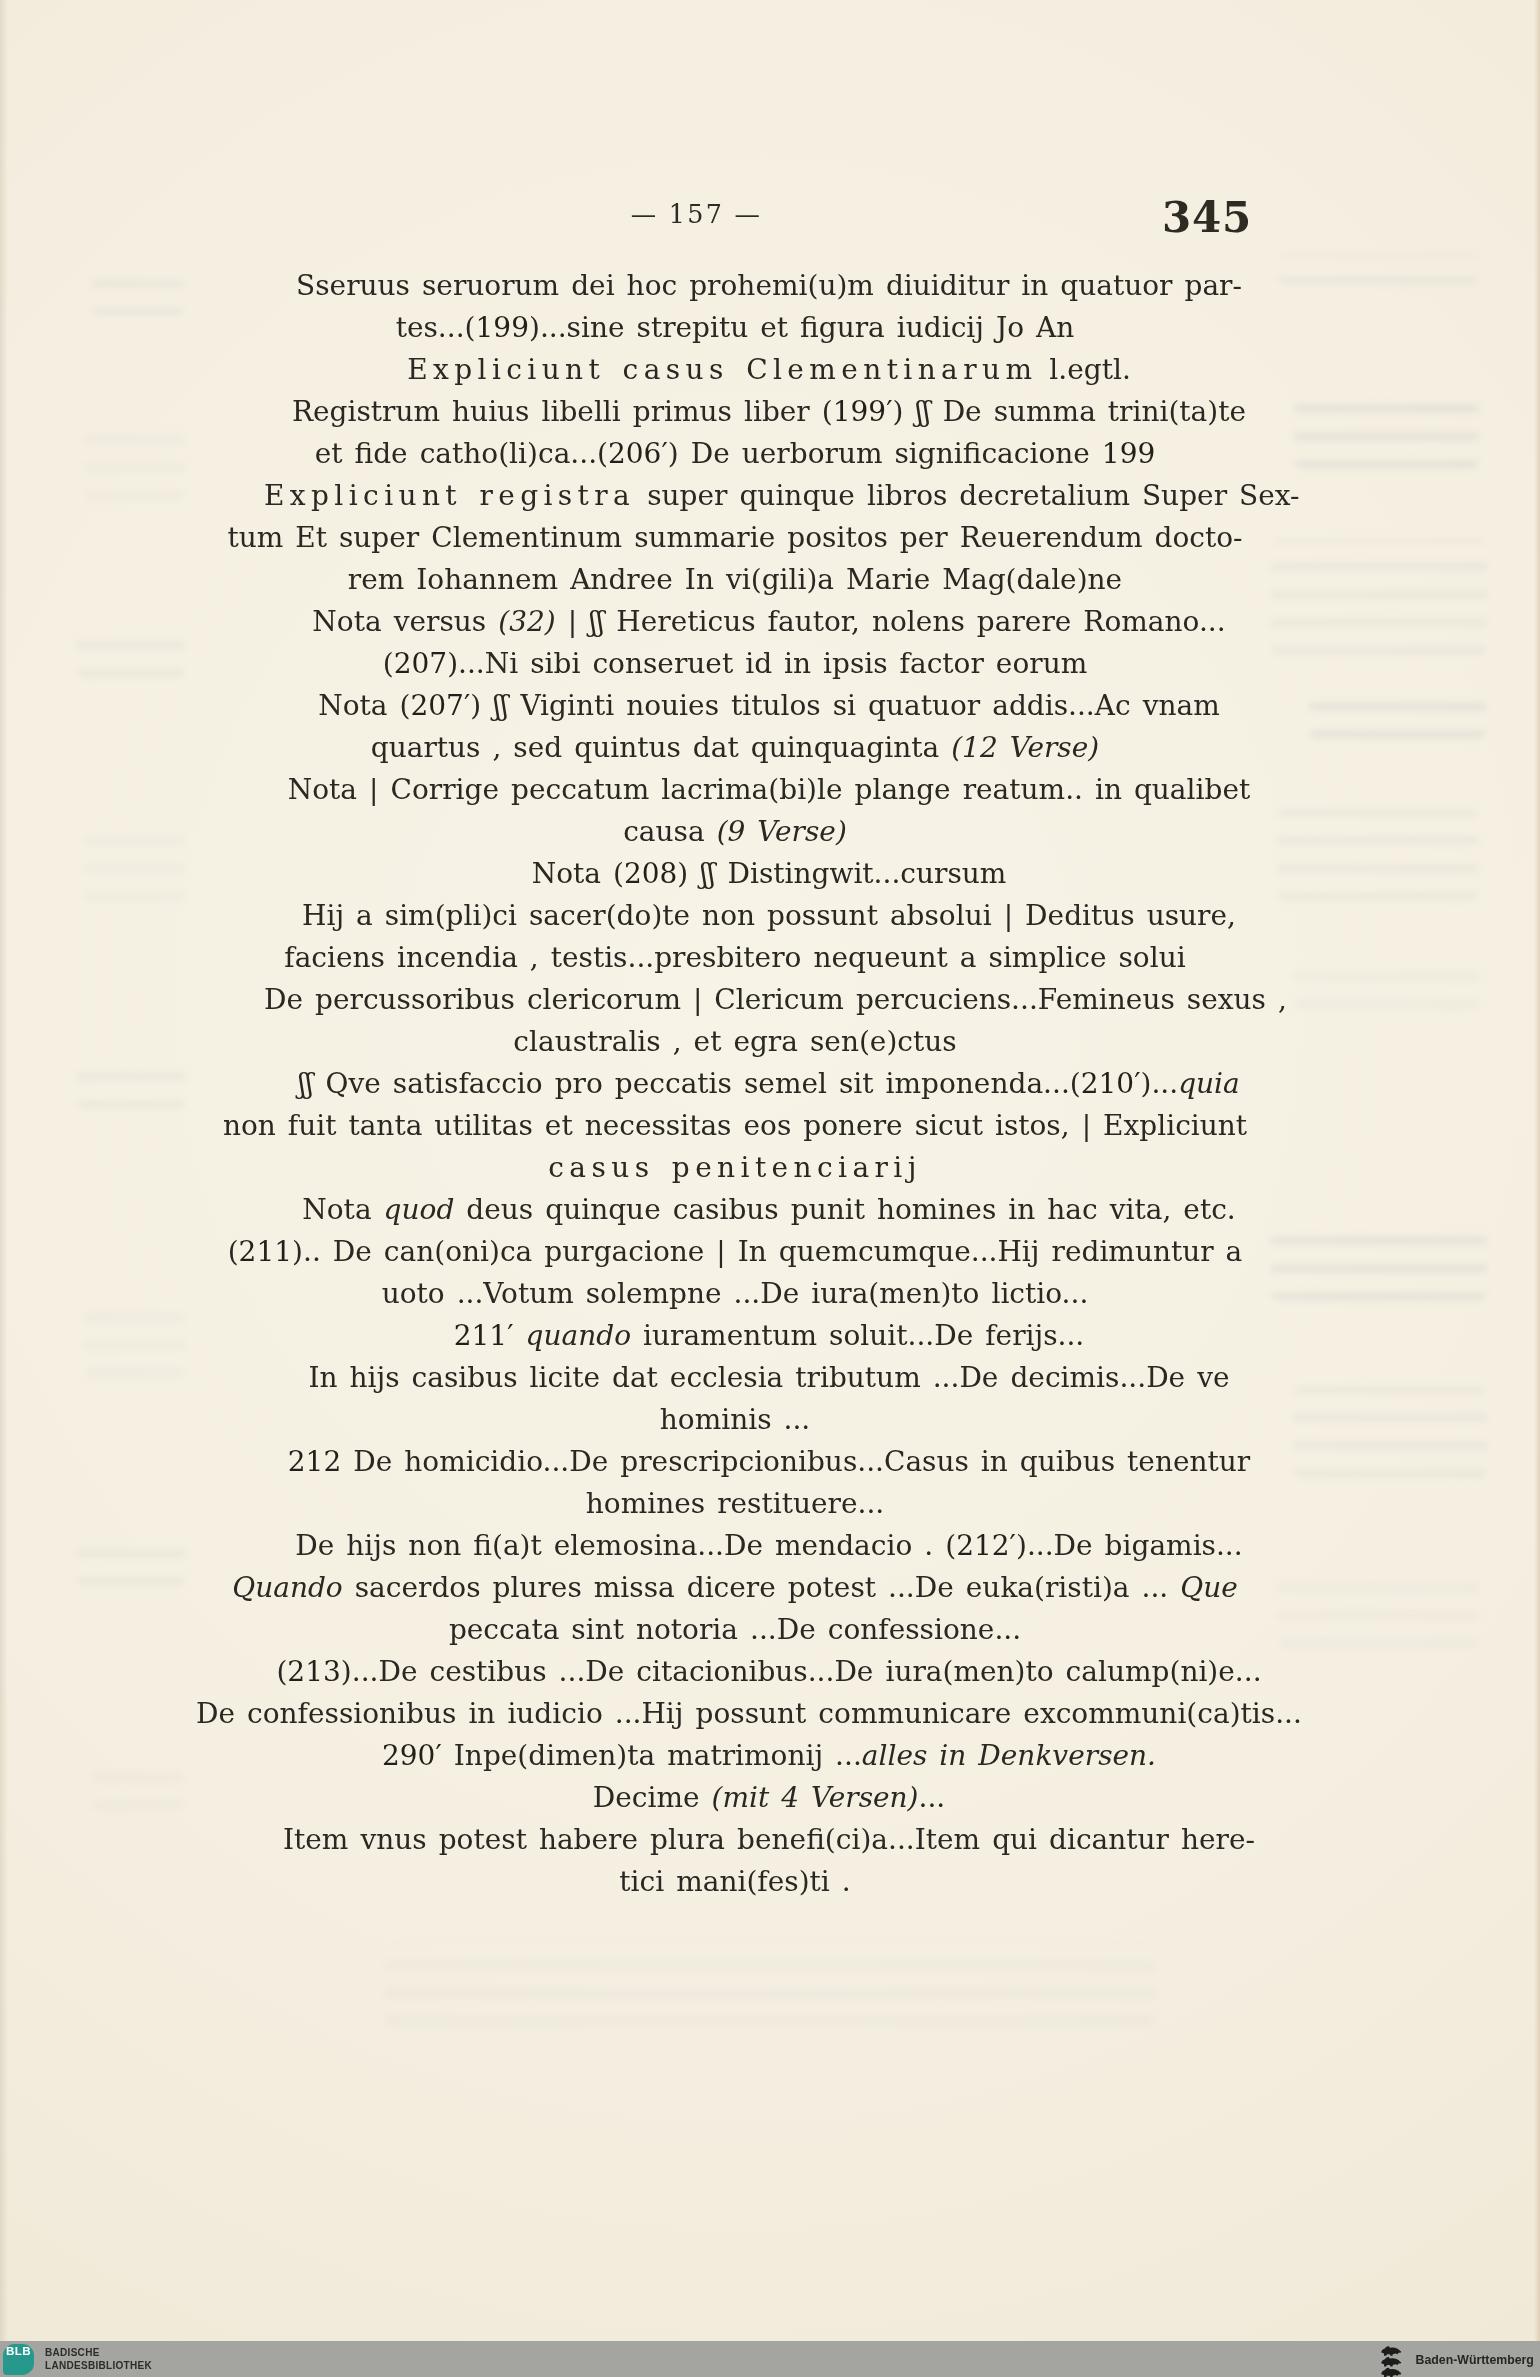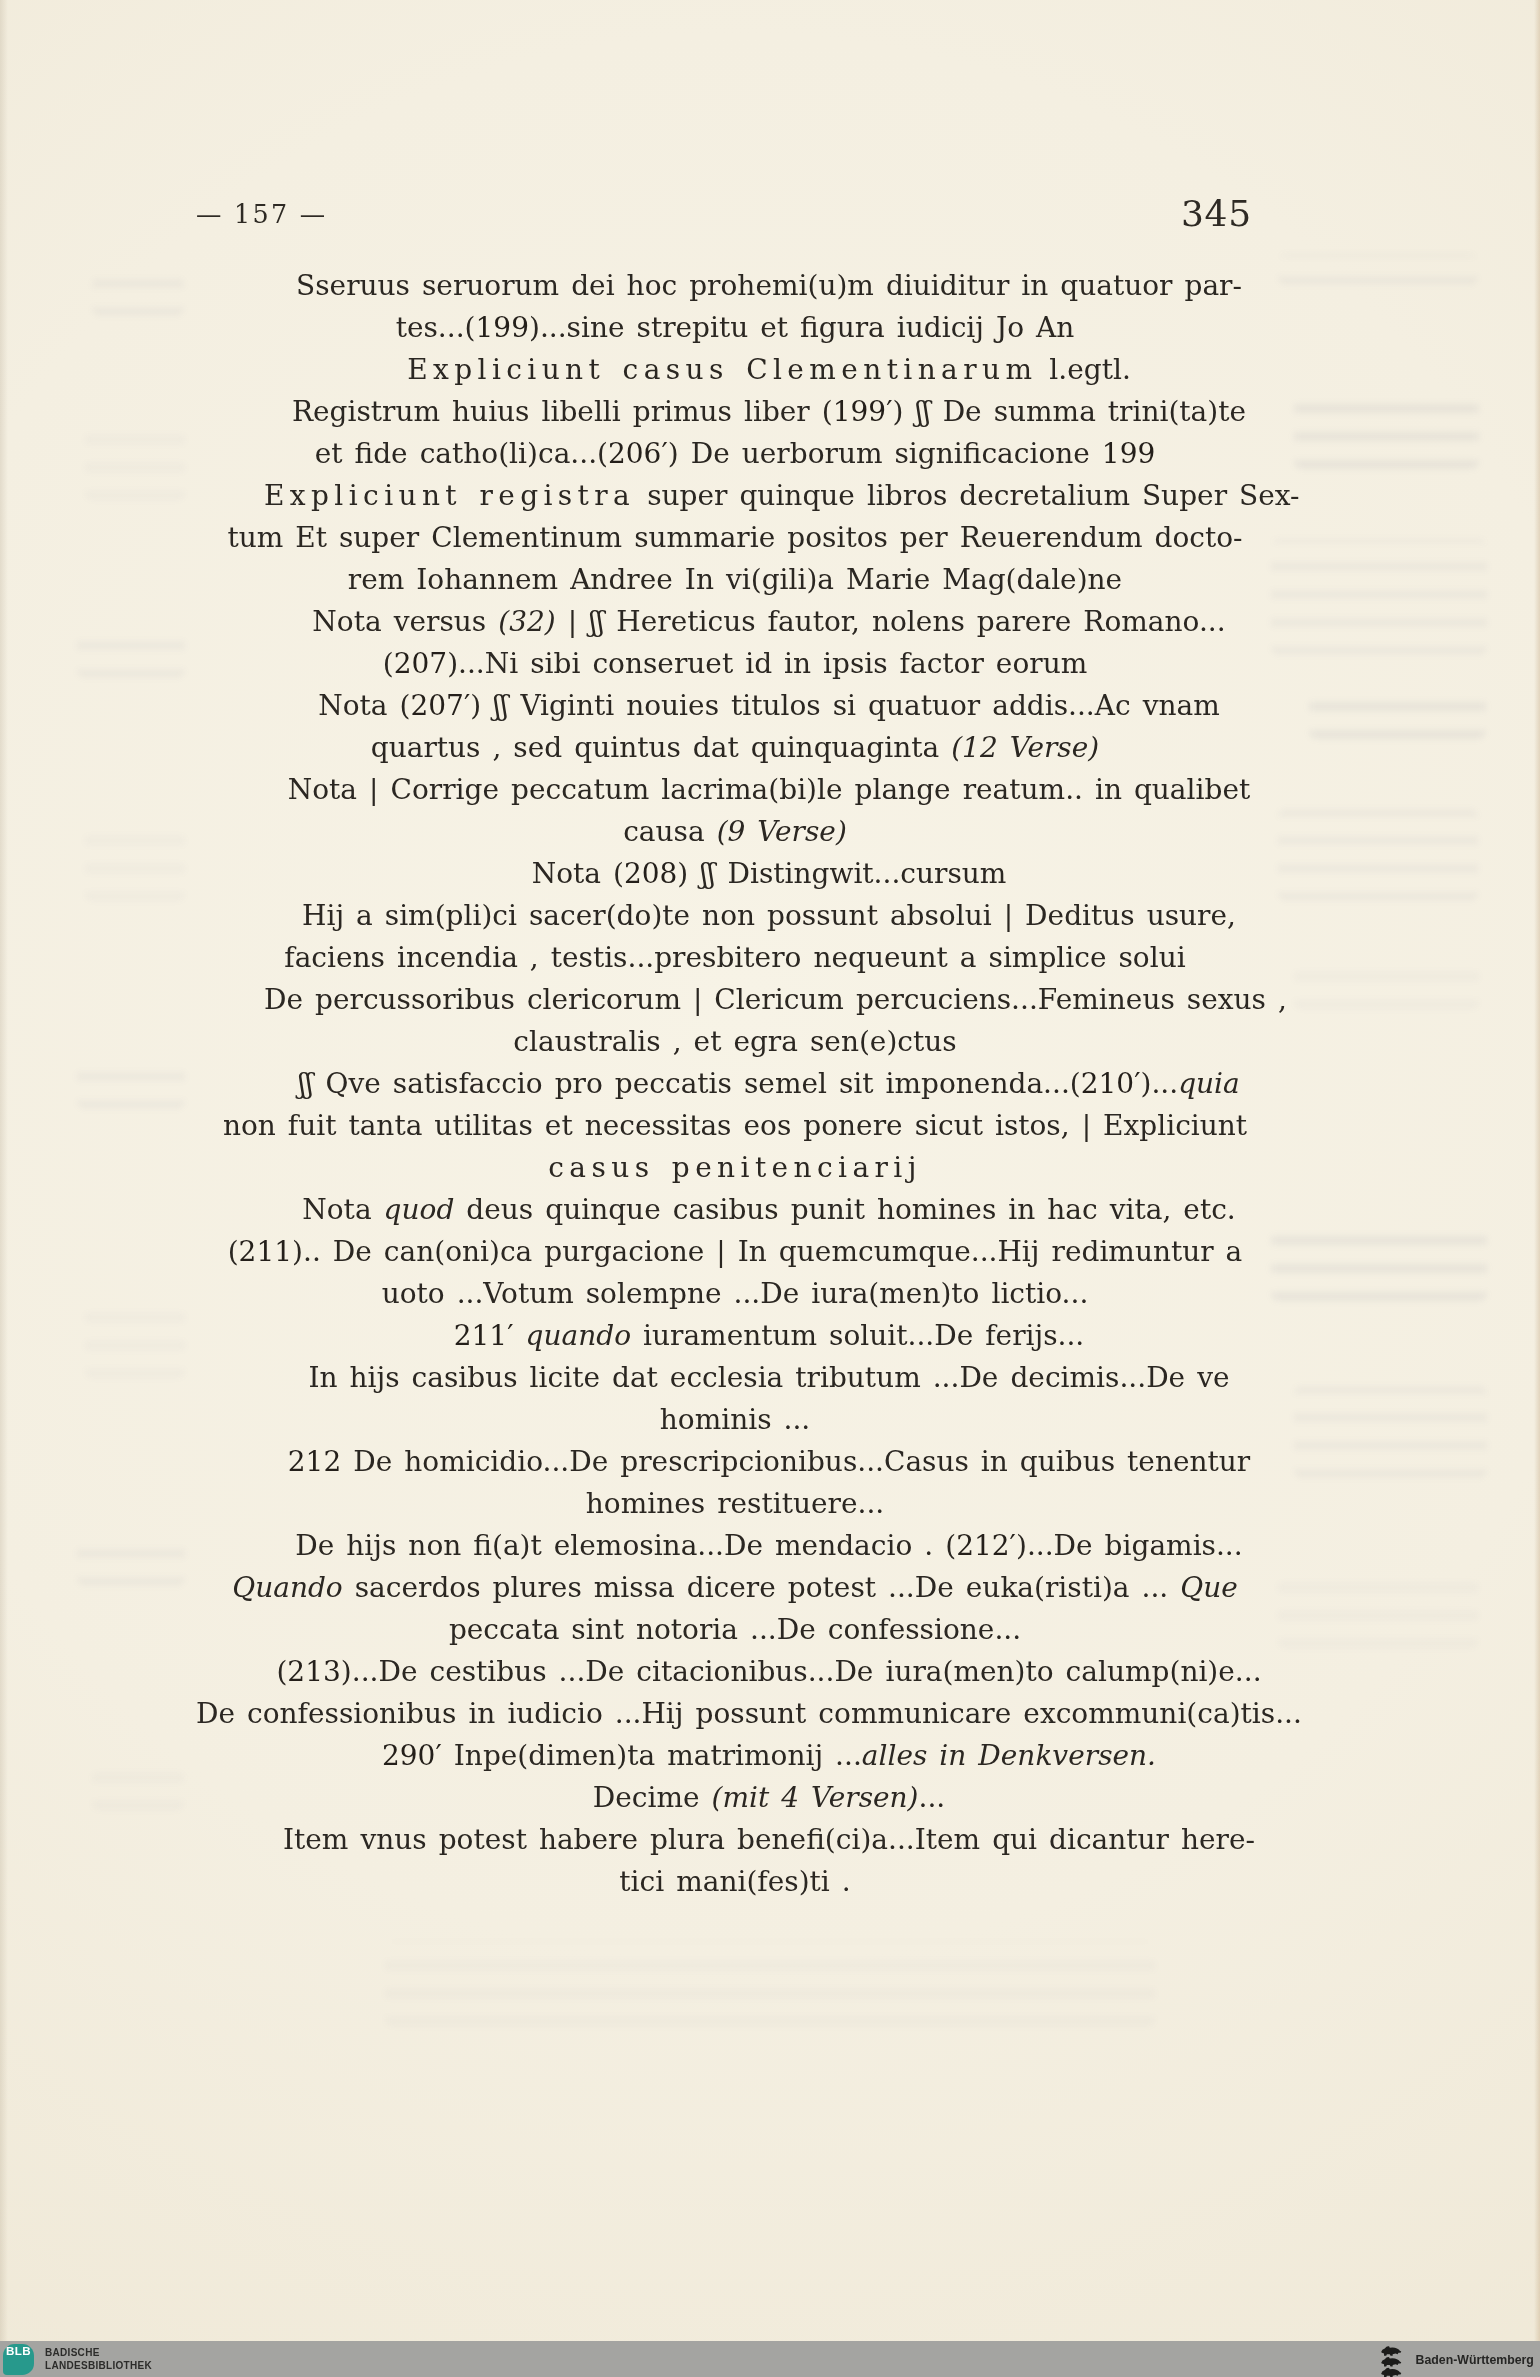--- a/index.html
+++ b/index.html
@@ -18,23 +18,23 @@
     background:linear-gradient(90deg, transparent, rgba(160,115,60,.22));}
   
   .ghost{
     position:absolute;border-radius:7.7px;filter:blur(3.1px);
     background:repeating-linear-gradient(0deg,
       rgba(128,130,148,.18) 0px, rgba(128,130,148,.18) 9.2px,
       rgba(128,130,148,0) 9.2px, rgba(128,130,148,0) 28px);
   }
   .g1{opacity:.38;} .g2{opacity:.55;} .g3{opacity:.25;}
   .running-head{position:absolute;top:199px;left:0;width:100%;color:#2e2a24;}
-  .head-center{position:absolute;left:196px;top:0;width:1001px;text-align:left;
+  .head-center{position:absolute;left:196px;top:0;width:1001px;text-align:center;
     font-size:25.4px;letter-spacing:2.3px;}
-  .folio{position:absolute;right:288px;top:-6.2px;font-size:36px;font-weight:400;letter-spacing:0.8px;}
+  .folio{position:absolute;right:288px;top:-6.2px;font-size:42px;font-weight:700;letter-spacing:0.8px;}
   .text-block{
     position:absolute;left:196px;top:265px;width:1078px;color:#2b2722;
     font-size:28px;line-height:42px;word-spacing:3.1px;text-align:center;
   }
   .line{height:42px;white-space:nowrap;}
   .line.indent{padding-left:68px;}
   .line b{font-weight:400;color:#241f1a;}
   .line i{font-style:italic;}
   .sp{letter-spacing:5.4px;}
   .footer{

